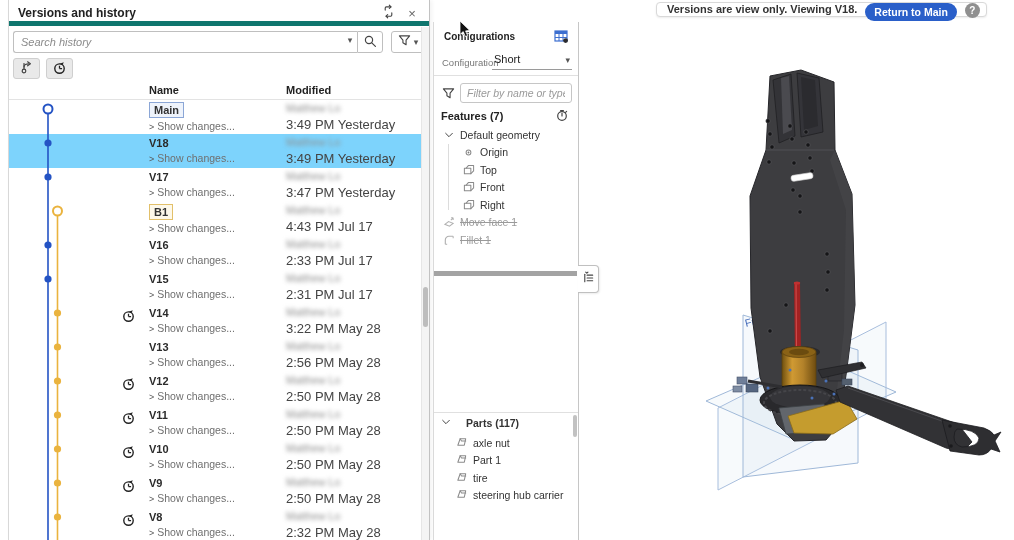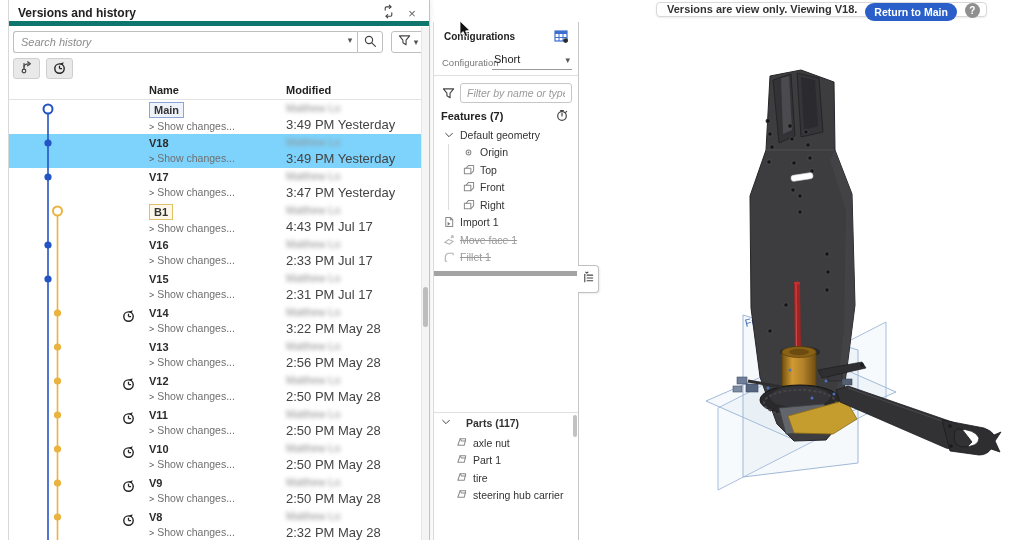--- a/index.html
+++ b/index.html
@@ -471,30 +471,20 @@
     </div>
     <div class="fitem child">
       <span class="ficon">
           <svg width="12" height="12" viewBox="0 0 13 13">
             <rect class="stroke-gray" x="1.5" y="4.5" width="7" height="6"></rect>
             <path class="stroke-gray" d="M3.5 4.5 6 1.5h5.5v6L8.5 10.5"></path>
           </svg>
         </span>
       <span class="flabel">Right</span>
     </div>
-    <div class="fitem">
-      <span class="ficon">
-          <svg width="12" height="12" viewBox="0 0 13 13">
-            <path class="stroke-gray" d="M3 1.5h5l2.5 2.5v7.5H3Z"></path>
-            <path class="stroke-gray" d="M8 1.5V4h2.5"></path>
-            <path d="M5 6.5l3 2-3 2Z" fill="#777"></path>
-          </svg>
-        </span>
-      <span class="flabel">Import 1</span>
-    </div>
     <div class="fitem sup">
       <span class="ficon">
           <svg width="12" height="12" viewBox="0 0 13 13">
             <path d="M2 9l4-3 5 2-4 3Z" fill="none" stroke="#b0b0b0" stroke-width="1.1"></path>
             <path d="M8.5 4.5 11 2M11 2v2.2M11 2H8.8" fill="none" stroke="#b0b0b0" stroke-width="1.1"></path>
           </svg>
         </span>
       <span class="flabel">Move face 1</span>
     </div>
     <div class="fitem sup">

